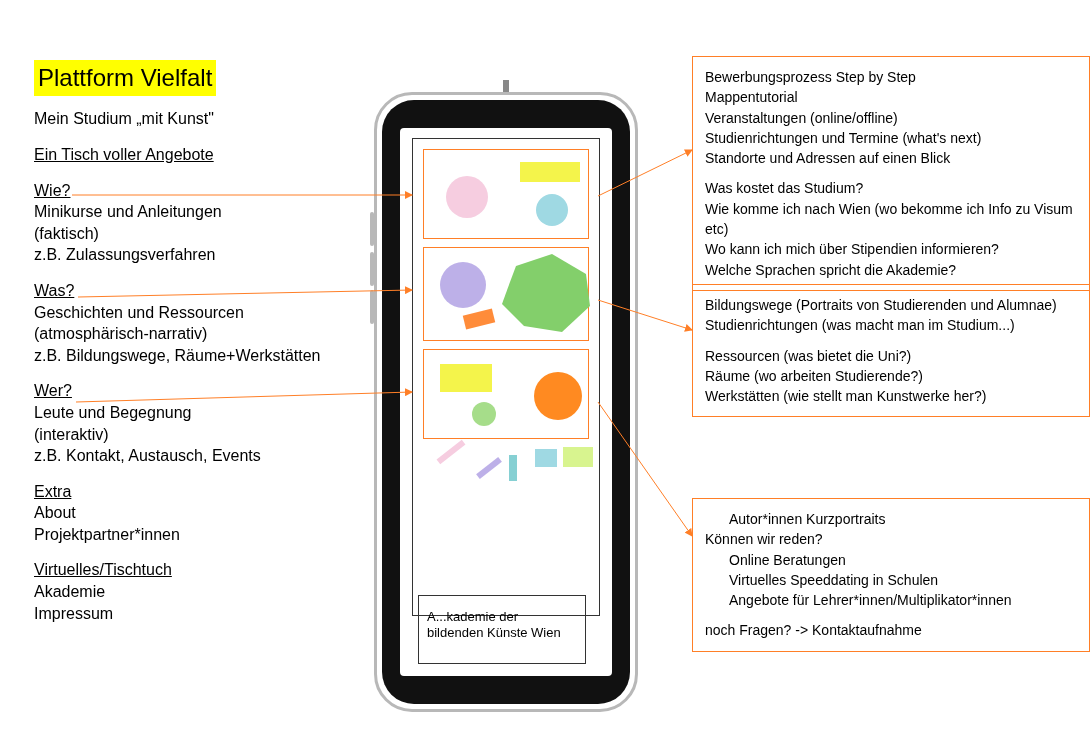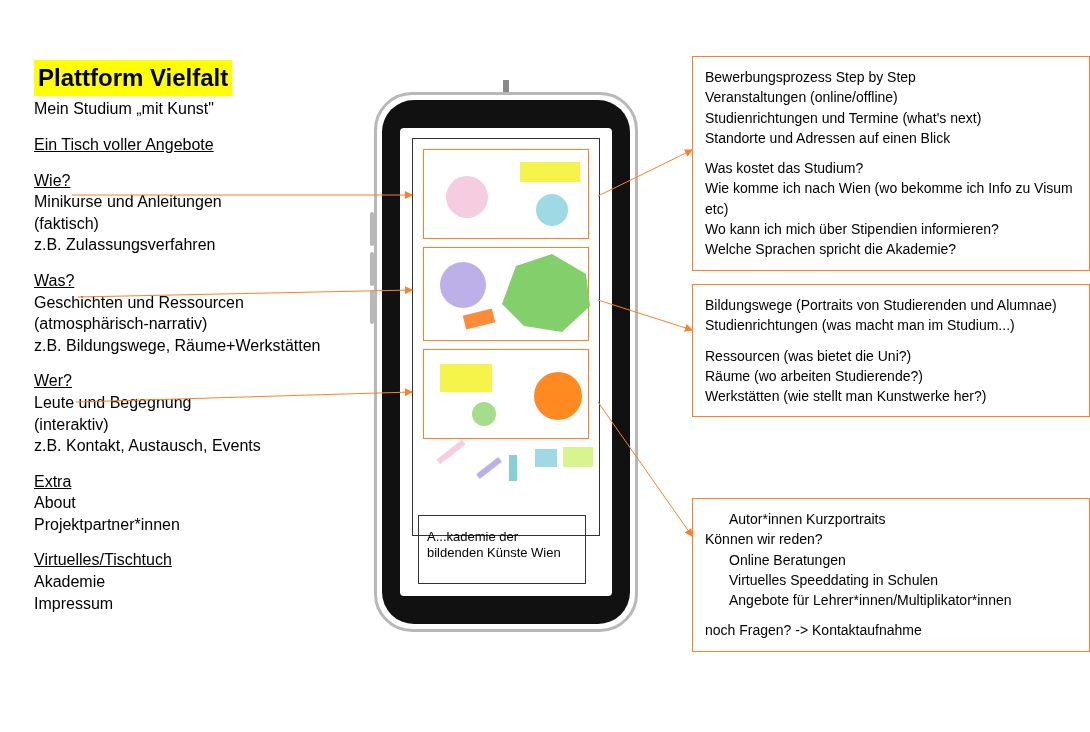--- a/index.html
+++ b/index.html
@@ -1,23 +1,23 @@
 <!DOCTYPE html>
 <html><head>
 <meta charset="utf-8">
 <style>
   html,body{margin:0;padding:0;font-family:Helvetica,Arial,sans-serif;background:#fff;color:#000}
   .page{position:relative;width:1090px;height:732px}
   
   .left{position:absolute;left:34px;top:60px;width:330px;font-size:16px;line-height:1.35}
-  .title{display:inline-block;background:#ffff00;font-size:24px;font-weight:700;padding:2px 4px;margin-bottom:2px}
+  .title{display:inline-block;background:#ffff00;font-size:24px;font-weight:400;padding:2px 4px;margin-bottom:12px}
   .u{text-decoration:underline}
   .para{margin:0 0 14px 0}
   
-  .phone{position:absolute;left:374px;top:92px;width:264px;height:540px}
+  .phone{position:absolute;left:374px;top:92px;width:264px;height:620px}
   .phone-outer{position:absolute;inset:0;border:3px solid #b8b8b8;border-radius:38px}
   .phone-body{position:absolute;left:8px;right:8px;top:8px;bottom:8px;background:#111;border-radius:32px}
   .top-btn{position:absolute;left:50%;top:-12px;transform:translateX(-50%);width:6px;height:12px;background:#888}
   .side-btn{position:absolute;left:-4px;width:4px;height:34px;background:#b8b8b8;border-radius:2px}
   .screen{position:absolute;left:18px;right:18px;top:28px;bottom:28px;background:#fff;border-radius:4px}
   .sheet{position:absolute;left:12px;right:12px;top:10px;bottom:60px;border:1px solid #333;background:#fff}
   .card{position:absolute;left:10px;right:10px;border:1px solid #ff7f27;background:#fff}
   .card.c1{top:10px;height:88px}
   .card.c2{top:108px;height:92px}
   .card.c3{top:210px;height:88px}
@@ -117,20 +117,21 @@
         <div class="footer-tab">
           <span>A...kademie der</span><br>
           <span>bildenden Künste Wien</span>
         </div>
       </div>
     </div>
   </div>
 
   <div class="rbox" style="top:56px">
     <div>Bewerbungsprozess Step by Step</div>
+    <div>Mappentutorial</div>
     <div>Veranstaltungen (online/offline)</div>
     <div>Studienrichtungen und Termine (what's next)</div>
     <div>Standorte und Adressen auf einen Blick</div>
     <div class="gap"></div>
     <div>Was kostet das Studium?</div>
     <div>Wie komme ich nach Wien (wo bekomme ich Info zu Visum etc)</div>
     <div>Wo kann ich mich über Stipendien informieren?</div>
     <div>Welche Sprachen spricht die Akademie?</div>
   </div>
 

